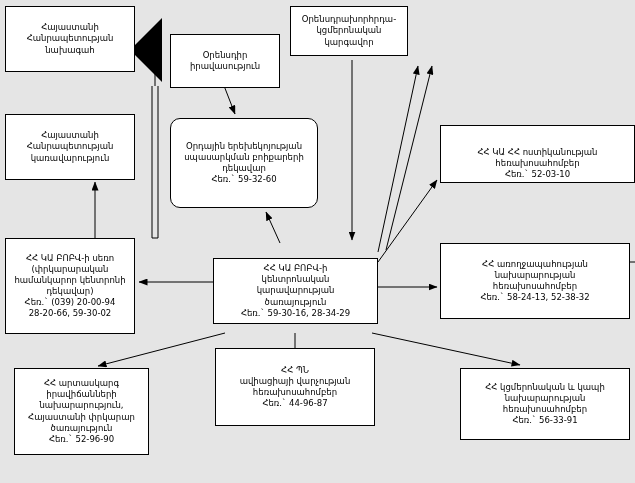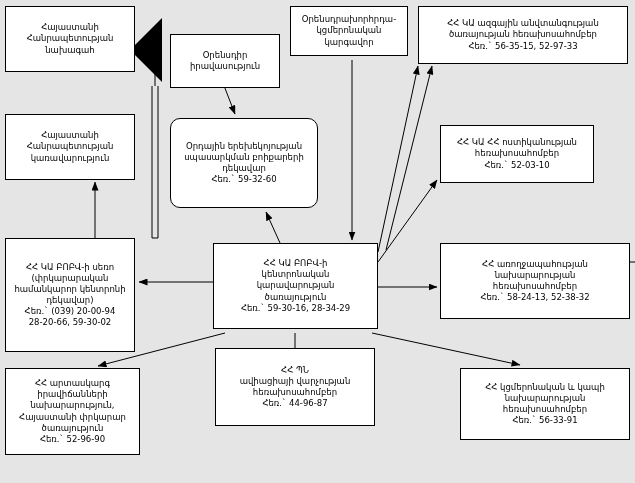--- a/index.html
+++ b/index.html
@@ -112,64 +112,59 @@
     <span class="line">Օրենսդիր</span>
     <span class="line">իրավասություն</span>
   </div>
 
   <div class="box" style="left:290px; top:6px; width:118px; height:50px;">
     <span class="line">Օրենսդրախորհրդա-</span>
     <span class="line">կցմերոնական</span>
     <span class="line">կարգավոր</span>
   </div>
 
-  <div class="box" style="left:418px; top:6px; width:210px; height:58px;">
-    <span class="line">ՀՀ ԿԱ ազգային անվտանգության</span>
-    <span class="line">ծառայության հեռախոսահոմբեր</span>
-    <span class="line">Հեռ.` 56-35-15, 52-97-33</span>
-  </div>
 
   <div class="box" style="left:170px; top:118px; width:148px; height:90px;border-radius:10px;">
     <span class="line">Օրդային երեխեկոյության</span>
     <span class="line">սպասարկման բոիքարերի</span>
     <span class="line">դեկավար</span>
     <span class="line">Հեռ.` 59-32-60</span>
   </div>
 
-  <div class="box" style="left:440px; top:125px; width:154px; height:58px;">
+  <div class="box" style="left:440px; top:125px; width:195px; height:58px;justify-content:flex-end;">
     <span class="line">ՀՀ ԿԱ ՀՀ ոստիկանության</span>
     <span class="line">հեռախոսահոմբեր</span>
     <span class="line">Հեռ.` 52-03-10</span>
   </div>
 
-  <div class="box" style="left:213px; top:243px; width:165px; height:86px;">
+  <div class="box" style="left:213px; top:258px; width:165px; height:66px;">
     <span class="line">ՀՀ ԿԱ ԲՈԲՎ-ի</span>
     <span class="line">կենտրոնական</span>
     <span class="line">կարավարության</span>
     <span class="line">ծառայություն</span>
     <span class="line">Հեռ.` 59-30-16, 28-34-29</span>
   </div>
 
   <div class="box" style="left:440px; top:243px; width:190px; height:76px;text-align:right;">
     <span class="line">ՀՀ առողջապահության</span>
     <span class="line">նախարարության</span>
     <span class="line">հեռախոսահոմբեր</span>
     <span class="line">Հեռ.` 58-24-13, 52-38-32</span>
   </div>
 
-  <div class="box" style="left:5px; top:238px; width:130px; height:114px;">
+  <div class="box" style="left:5px; top:238px; width:130px; height:96px;">
     <span class="line">ՀՀ ԿԱ ԲՈԲՎ-ի սեռո</span>
     <span class="line">(փրկարարական</span>
     <span class="line">համանկարոր կենտրոնի</span>
     <span class="line">դեկավար)</span>
     <span class="line">Հեռ.` (039) 20-00-94</span>
     <span class="line">28-20-66, 59-30-02</span>
   </div>
 
-  <div class="box" style="left:5px; top:368px; width:135px; height:87px;">
+  <div class="box" style="left:14px; top:368px; width:135px; height:87px;">
     <span class="line">ՀՀ արտասկարգ</span>
     <span class="line">իրավիճանների</span>
     <span class="line">նախարարություն,</span>
     <span class="line">Հայաստանի փրկարար</span>
     <span class="line">ծառայություն</span>
     <span class="line">Հեռ.` 52-96-90</span>
   </div>
 
   <div class="box" style="left:215px; top:348px; width:160px; height:78px;">
     <span class="line">ՀՀ ՊՆ</span>

